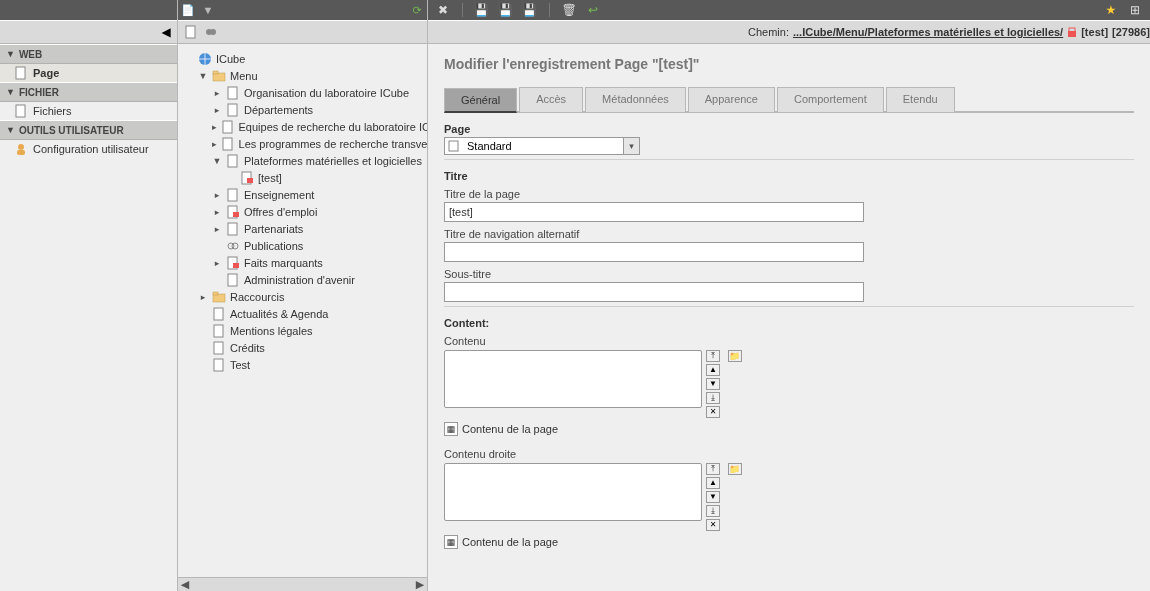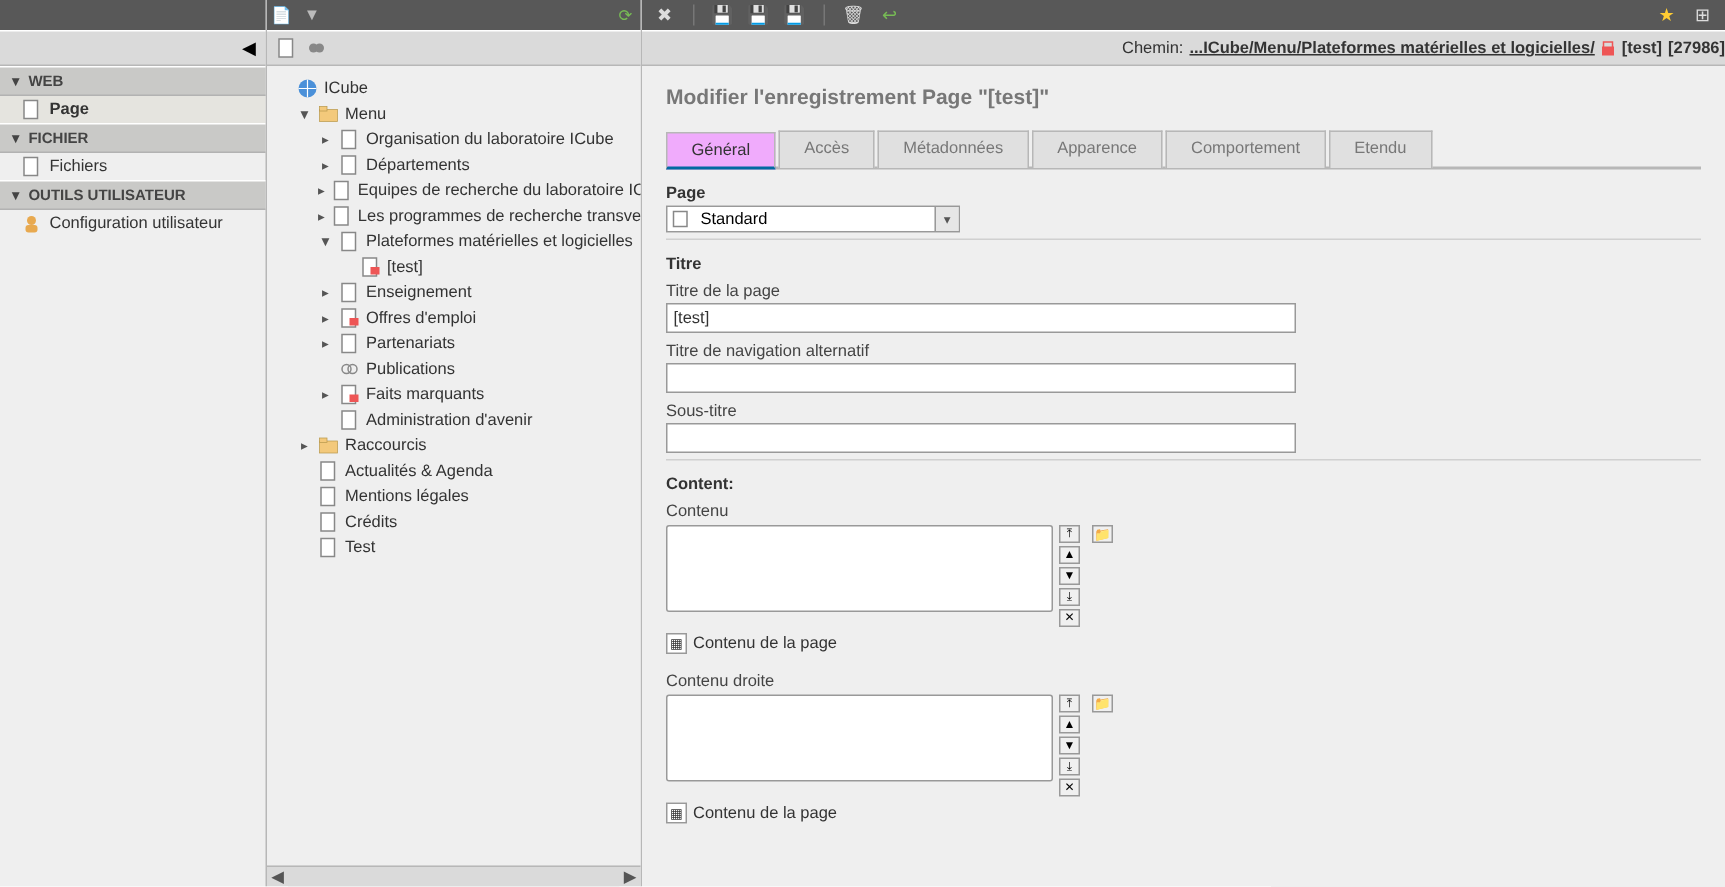--- a/index.html
+++ b/index.html
@@ -34,21 +34,21 @@
 .main-top .spacer { flex: 1; }
 .main-top .sep { width: 1px; height: 14px; background: #777; margin: 0 4px; }
 .path-bar { height: 24px; background: #dadada; border-top: 1px solid #fff; border-bottom: 1px solid #b7b7b7; display: flex; align-items: center; justify-content: flex-end; color: #333; font-size: 11px; font-weight: bold; }
 .path-bar .lbl { font-weight: normal; margin-right: 4px; }
 .path-bar .link { text-decoration: underline; cursor: pointer; }
 .path-bar .ico { margin: 0 3px; display: inline-flex; }
 .content { flex: 1; background: #efefef; overflow-y: auto; padding: 12px 16px; }
 h2.page-heading { color: #777; font-size: 14px; font-weight: bold; margin-bottom: 14px; }
 .tabs { display: flex; border-bottom: 2px solid #b7b7b7; }
 .tab { padding: 5px 16px; border: 1px solid #b7b7b7; border-bottom: none; margin-right: 2px; background: #e0e0e0; color: #777; cursor: pointer; position: relative; top: 1px; }
-.tab.active { background: #f0abfc; color: #333; border-bottom: 2px solid #0369a1; top: 2px; }
+.tab.active { background: #a3a3a3; color: #333; border-bottom: 2px solid #404040; top: 2px; }
 .section { margin-top: 10px; border-bottom: 1px solid #d0d0d0; padding-bottom: 4px; }
 .section-title { font-weight: bold; color: #333; margin-bottom: 2px; }
 .field-label { color: #444; margin-top: 6px; margin-bottom: 2px; }
 .type-select { display: flex; align-items: center; width: 196px; height: 18px; background: #fff; border: 1px solid #999; }
 .type-select .ico { width: 18px; display: flex; justify-content: center; }
 .type-select .val { flex: 1; padding-left: 4px; }
 .type-select .drop { width: 16px; height: 16px; background: #e6e6e6; border-left: 1px solid #999; display: flex; align-items: center; justify-content: center; color: #555; font-size: 9px; }
 .txt-input { width: 420px; height: 20px; border: 1px solid #999; background: #fff; padding: 2px 4px; color: #333; }
 .content-block { margin-top: 10px; }
 .content-listrow { display: flex; align-items: flex-start; gap: 4px; margin-top: 3px; }

